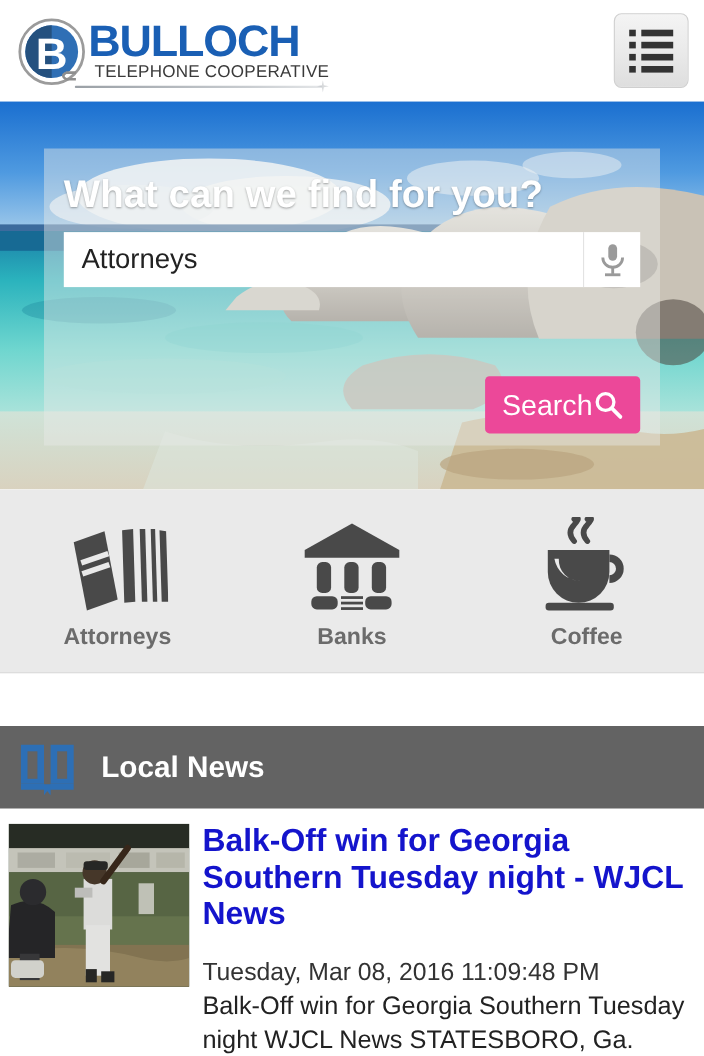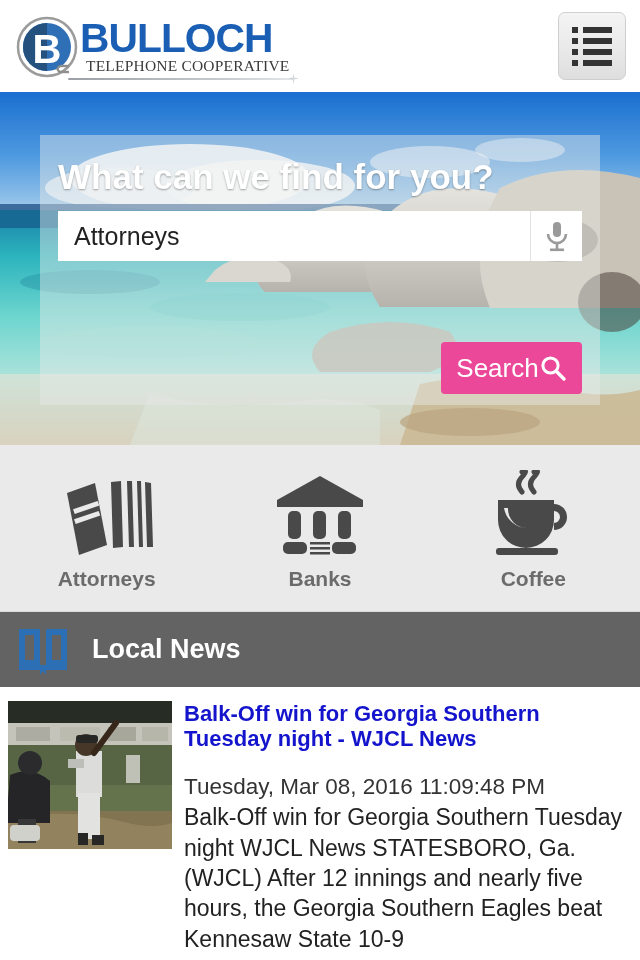--- a/index.html
+++ b/index.html
@@ -29,21 +29,21 @@
   .logo-text-main {
     position: absolute; left: 72px; top: 4px;
     font-size: 40px; font-weight: bold; letter-spacing: -1px;
     color: #1a5fb4; font-family: "Liberation Sans", sans-serif;
     font-stretch: condensed; line-height: 1;
     transform: scaleX(1.02);
   }
   .logo-text-sub {
     position: absolute; left: 76px; top: 44px;
     font-size: 15.5px; color: #3a3a3a; letter-spacing: 0.2px;
-    font-family: Liberation Serif, serif; line-height: 1;
+    font-family: Liberation Sans, sans-serif; line-height: 1;
     transform: scaleX(1.0);
   }
   .logo-rule {
     position: absolute; left: 58px; top: 64px;
     width: 225px; height: 2px;
     background: linear-gradient(to right, #9aa0a6, #c8ccd0 70%, #e4e6e8);
     border-radius: 1px;
   }
   .logo-spark {
     position: absolute; left: 278px; top: 59px;
@@ -137,42 +137,42 @@
   .cat-label {
     margin-top: 10px;
     font-size: 21px; font-weight: bold; color: #6b6b6b;
   }
 
   
   .news-bar {
     width: 640px; height: 75px;
     background: #636363;
     display: flex; align-items: center;
-    padding-left: 16px; gap: 20px;
+    padding-left: 16px; gap: 20px; margin-top: 48px;
   }
   .news-bar-title {
     font-size: 27px; font-weight: bold; color: #ffffff;
   }
 
   
   .article {
     display: flex; gap: 12px;
     padding: 14px 12px 0 8px;
     width: 640px;
   }
   .thumb {
     flex: none;
     width: 164px; height: 148px;
     overflow: hidden;
     position: relative;
     background: #2b3a22;
   }
   .article-body { flex: 1; min-width: 0; }
   .article-title {
-    font-size: 22px; font-weight: bold; color: #1414cc;
+    font-size: 29px; font-weight: bold; color: #1414cc;
     line-height: 1.14; cursor: pointer;
   }
   .article-date {
     font-size: 22.5px; color: #333; margin-top: 22px; line-height: 1.2;
   }
   .article-text {
     font-size: 23px; color: #222; line-height: 1.32; margin-top: 2px;
   }
 </style>
 </head>

